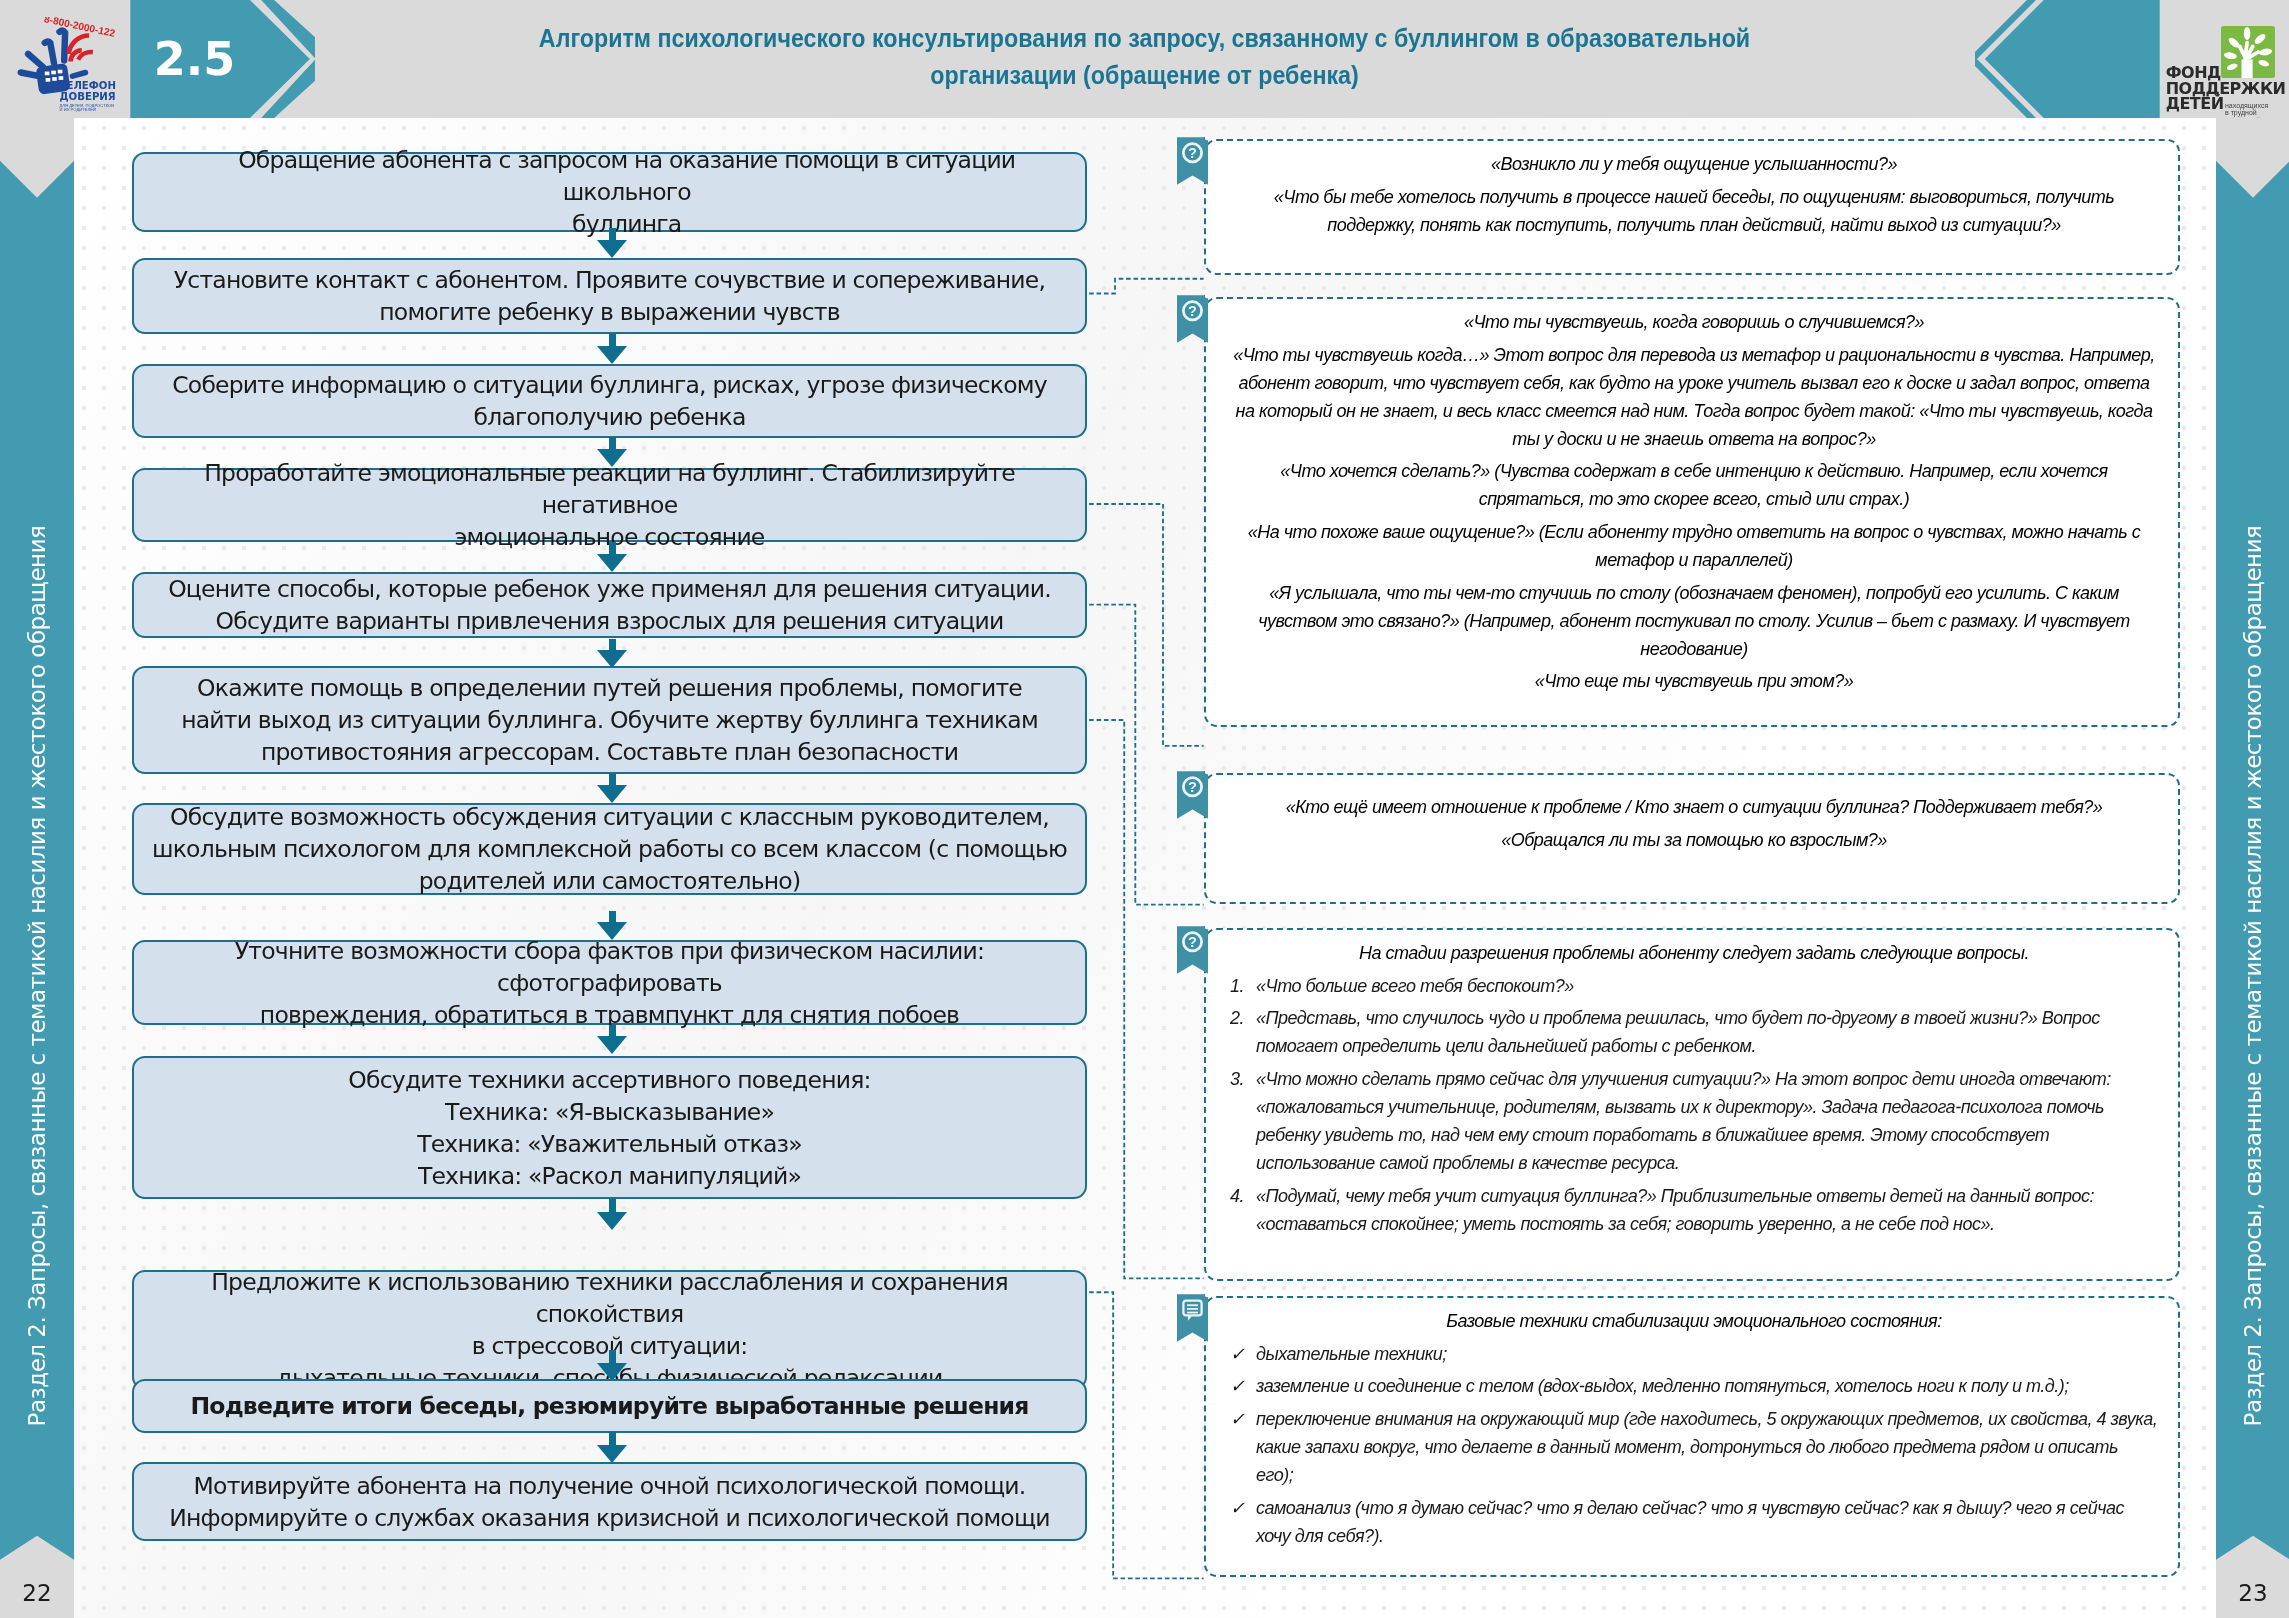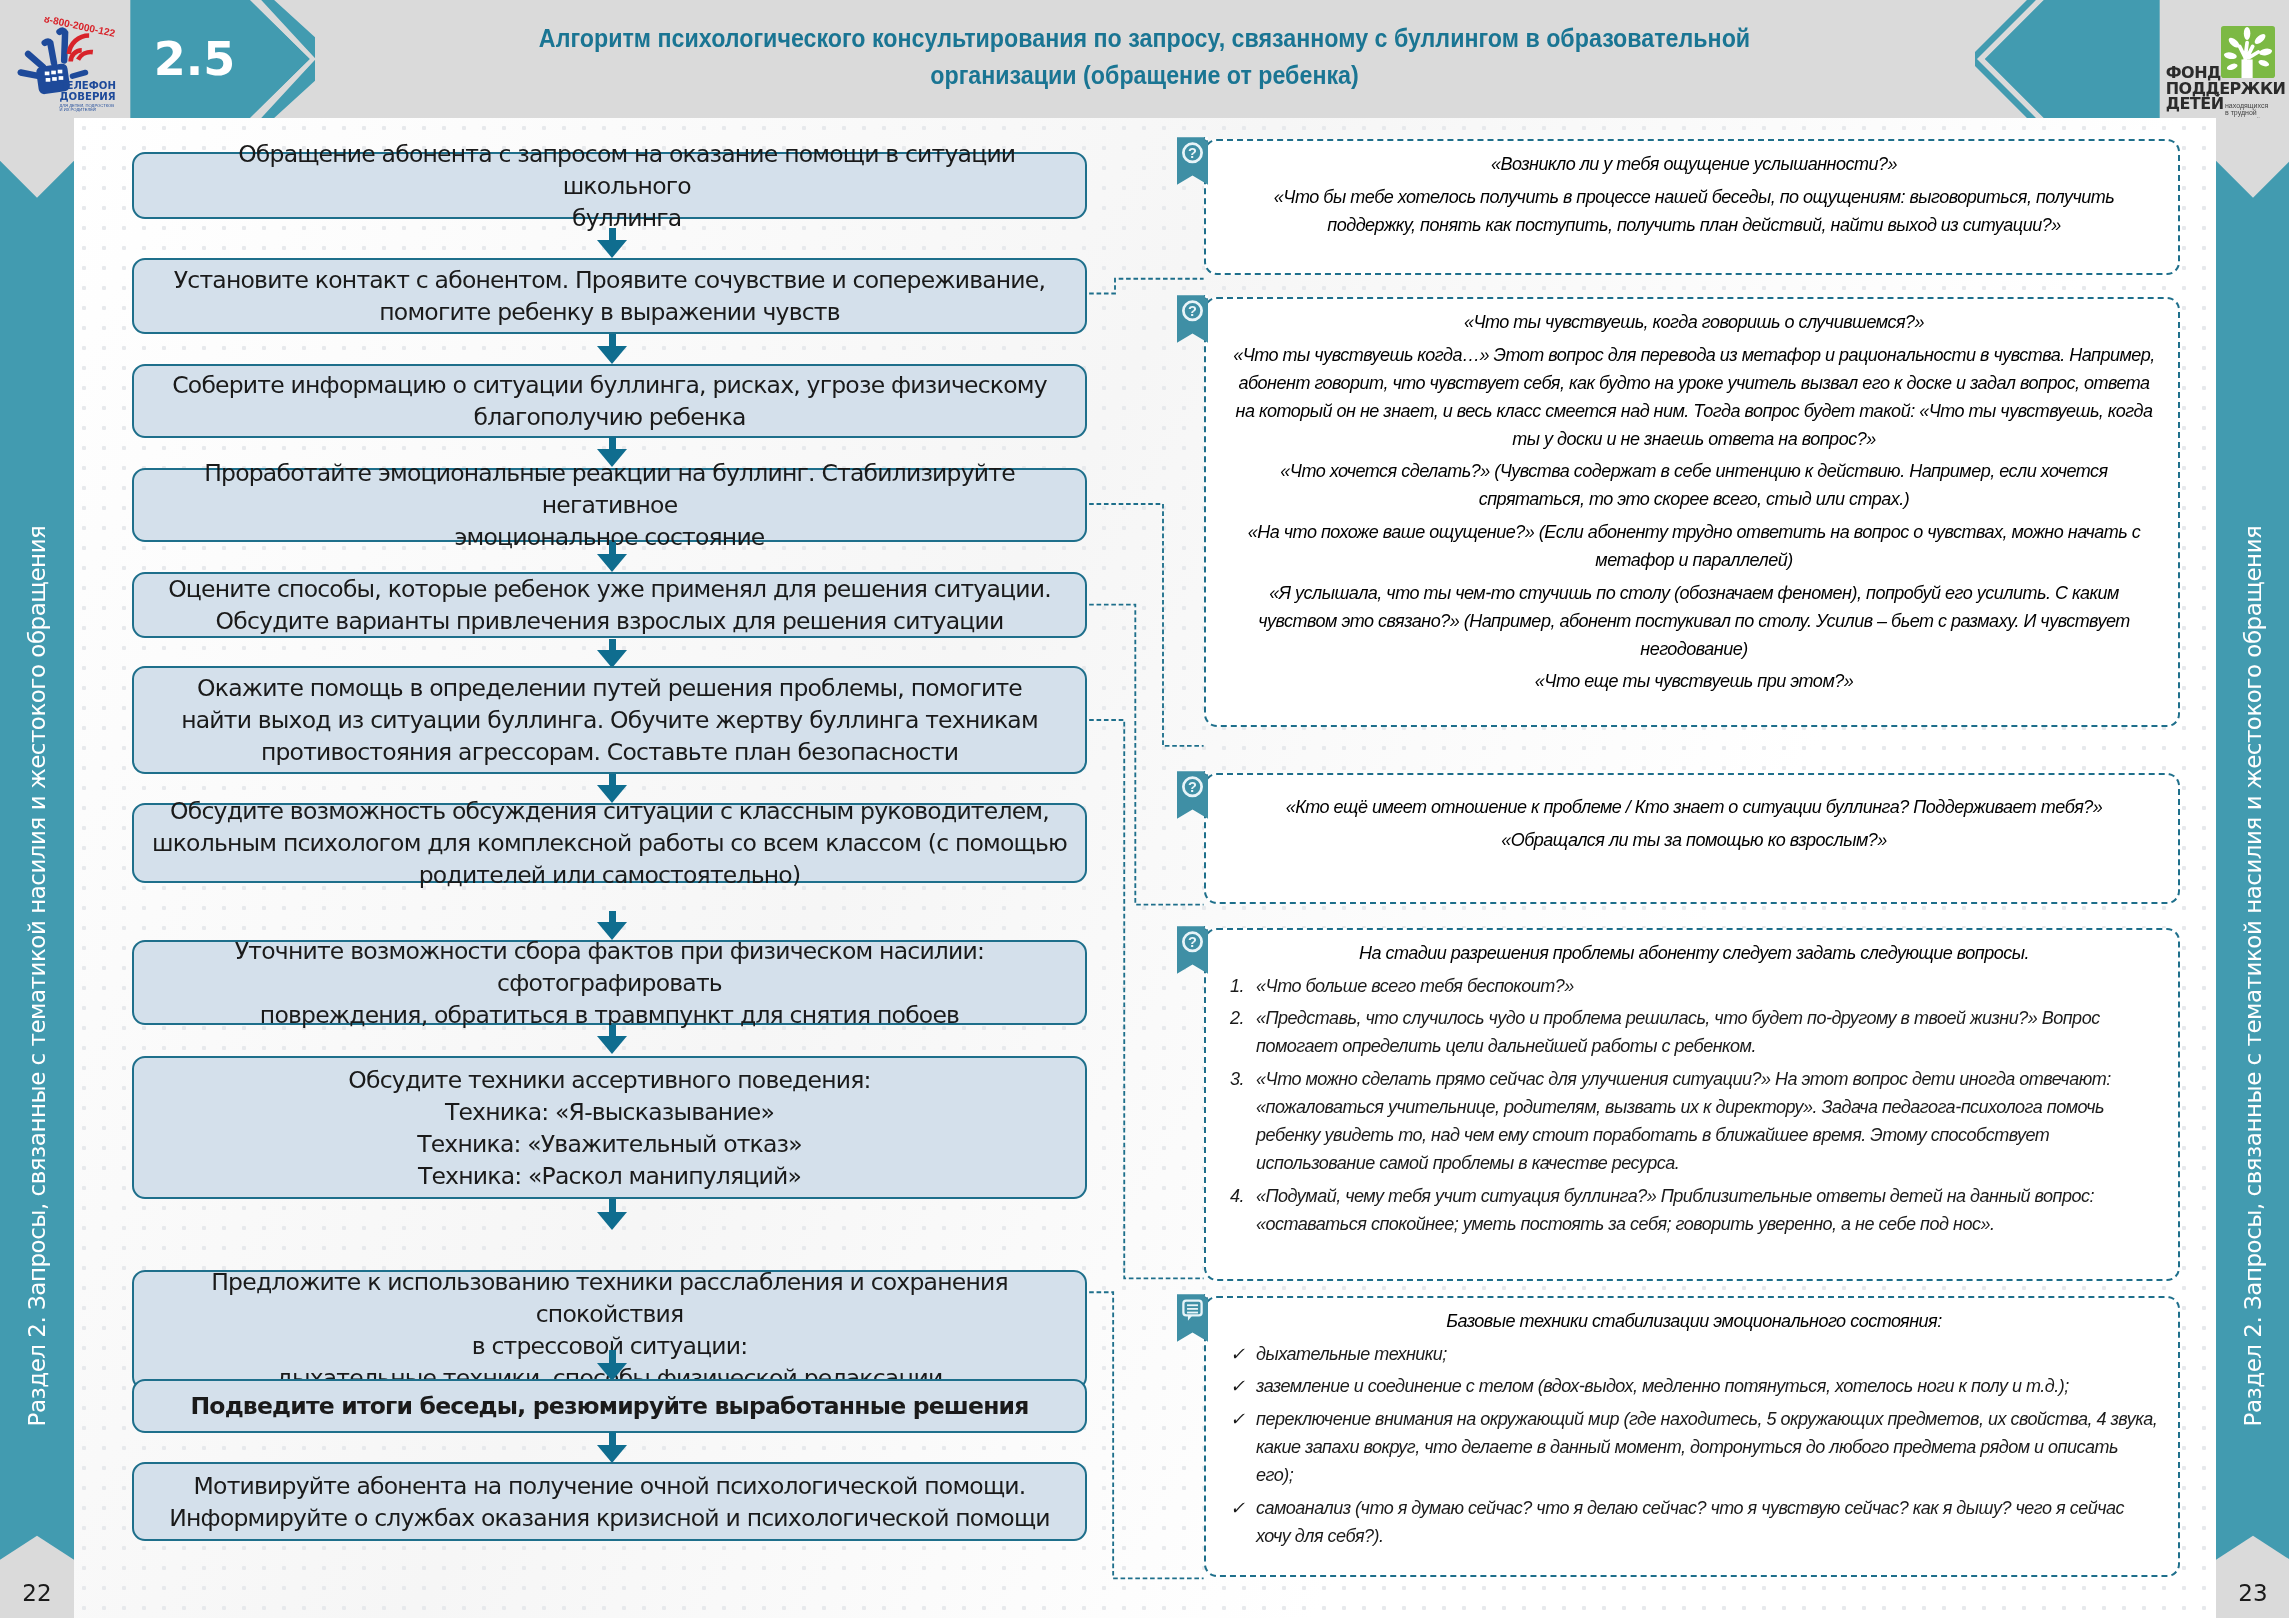--- a/index.html
+++ b/index.html
@@ -153,21 +153,21 @@
     <span>Раздел 2. Запросы, связанные с тематикой насилия и жестокого обращения</span>
   </div>
   <svg class="bottom-num" viewBox="0 0 80 110">
     <polygon points="0,46 40,20 80,46 80,110 0,110" fill="#dadada"></polygon>
   </svg>
   <div class="page-num">23</div>
 </div>
 
 <div class="content"></div>
 
-<div class="flow-box" style="top:152px;height:67px;padding-left:40px;">
+<div class="flow-box" style="top:152px;height:80px;padding-left:40px;">
   <span>Обращение абонента с запросом на оказание помощи в ситуации школьного</span>
     <span>буллинга</span>
 </div>
 <div class="arrow" style="top:228px;height:30px;">
     <div class="shaft" style="height:13px;"></div>
     <div class="head" style="top:12px;"></div>
   </div>
 
 <div class="flow-box" style="top:258px;height:76px;">
   <span>Установите контакт с абонентом. Проявите сочувствие и сопереживание,</span>
@@ -208,21 +208,21 @@
 <div class="flow-box" style="top:666px;height:108px;">
   <span>Окажите помощь в определении путей решения проблемы, помогите</span>
     <span>найти выход из ситуации буллинга. Обучите жертву буллинга техникам</span>
     <span>противостояния агрессорам. Составьте план безопасности</span>
 </div>
 <div class="arrow" style="top:774px;height:29.5px;">
     <div class="shaft" style="height:12px;"></div>
     <div class="head" style="top:11px;"></div>
   </div>
 
-<div class="flow-box" style="top:803px;height:80px;text-align:center;">
+<div class="flow-box" style="top:803px;height:92px;text-align:center;">
   <span>Обсудите возможность обсуждения ситуации с классным руководителем,</span>
     <span>школьным психологом для комплексной работы со всем классом (с помощью</span>
     <span>родителей или самостоятельно)</span>
 </div>
 <div class="arrow" style="top:911px;height:29.5px;">
     <div class="shaft" style="height:12px;"></div>
     <div class="head" style="top:11px;"></div>
   </div>
 
 <div class="flow-box" style="top:940px;height:85px;">

